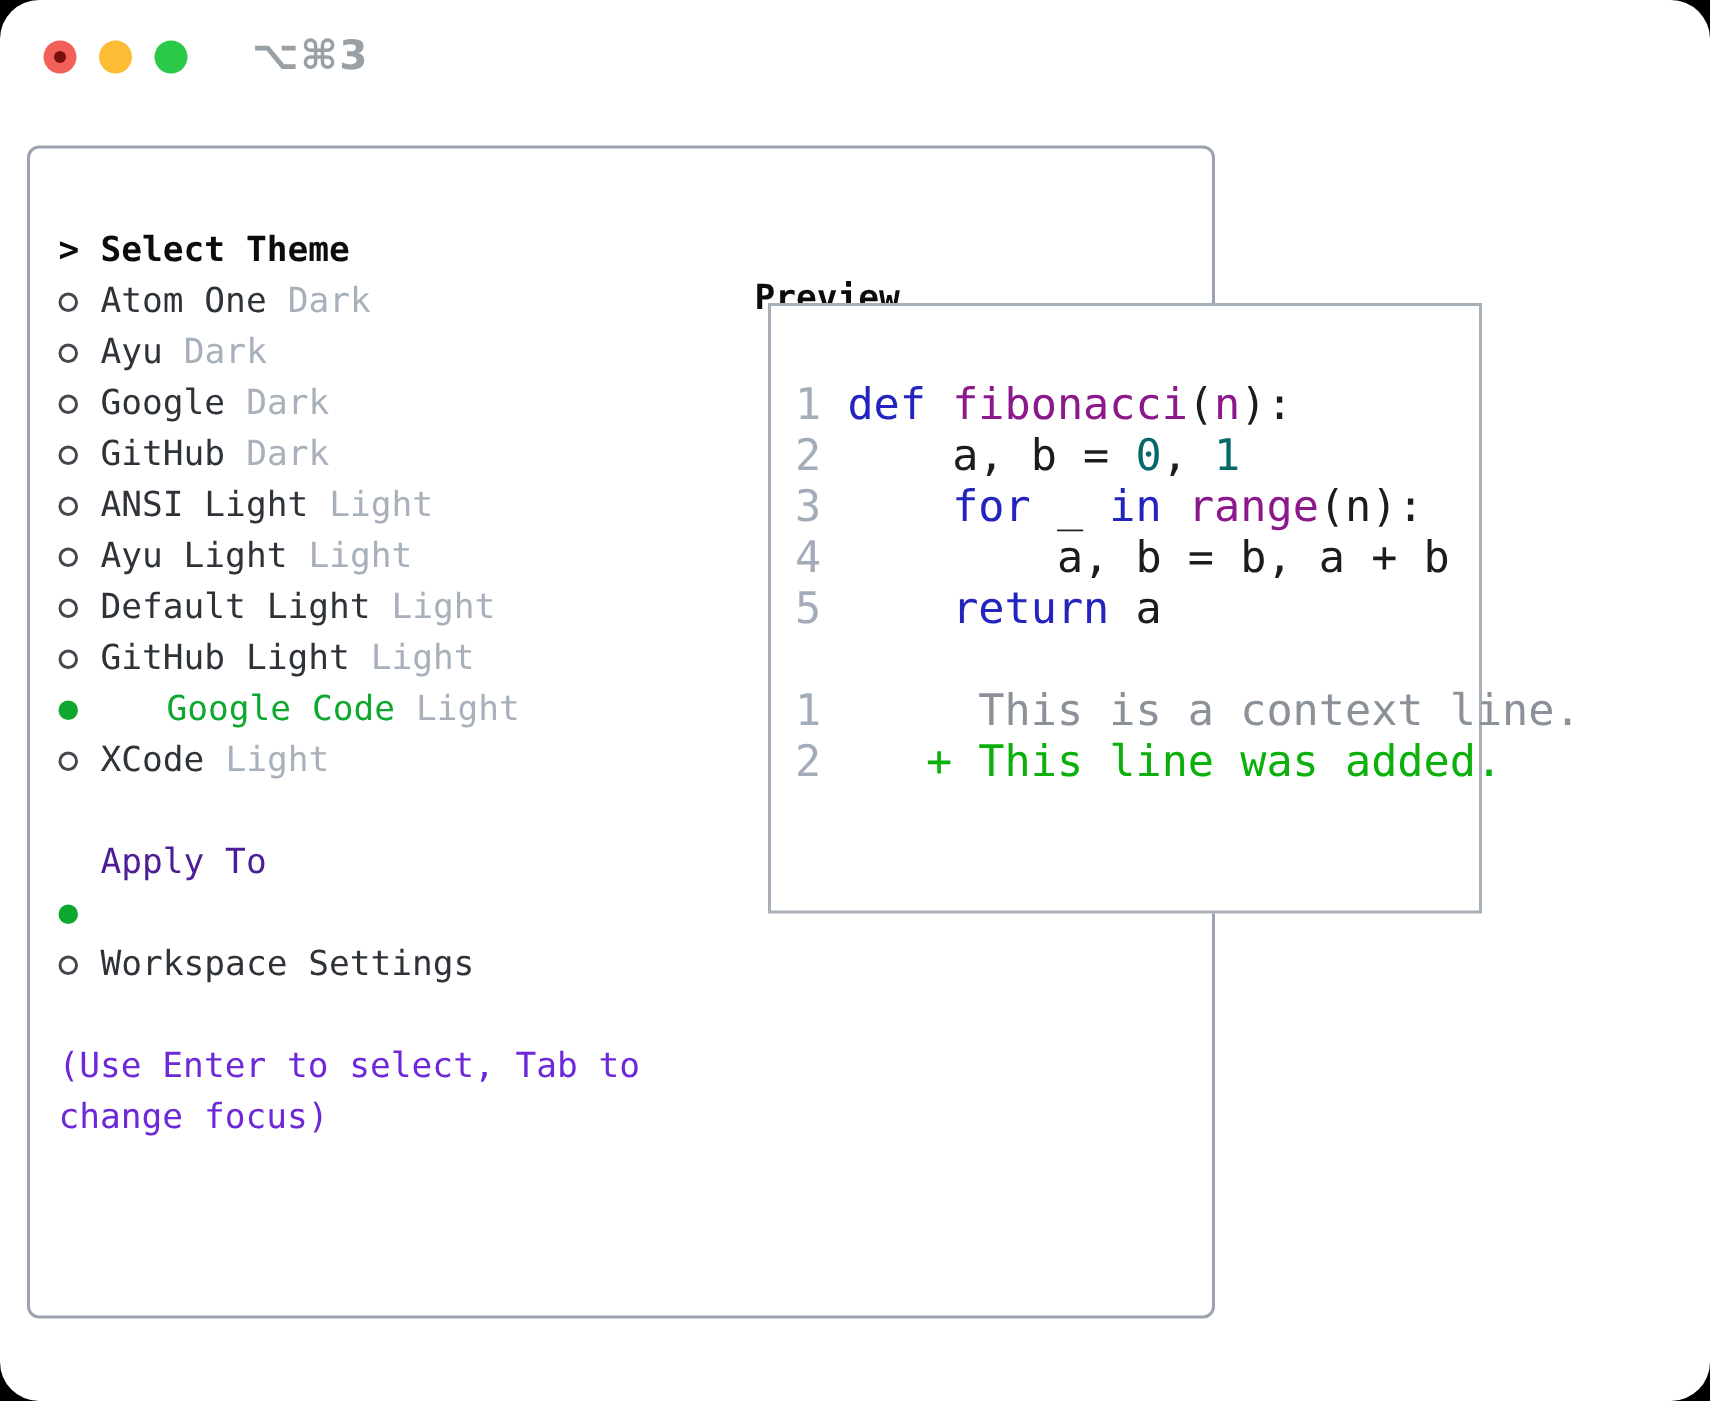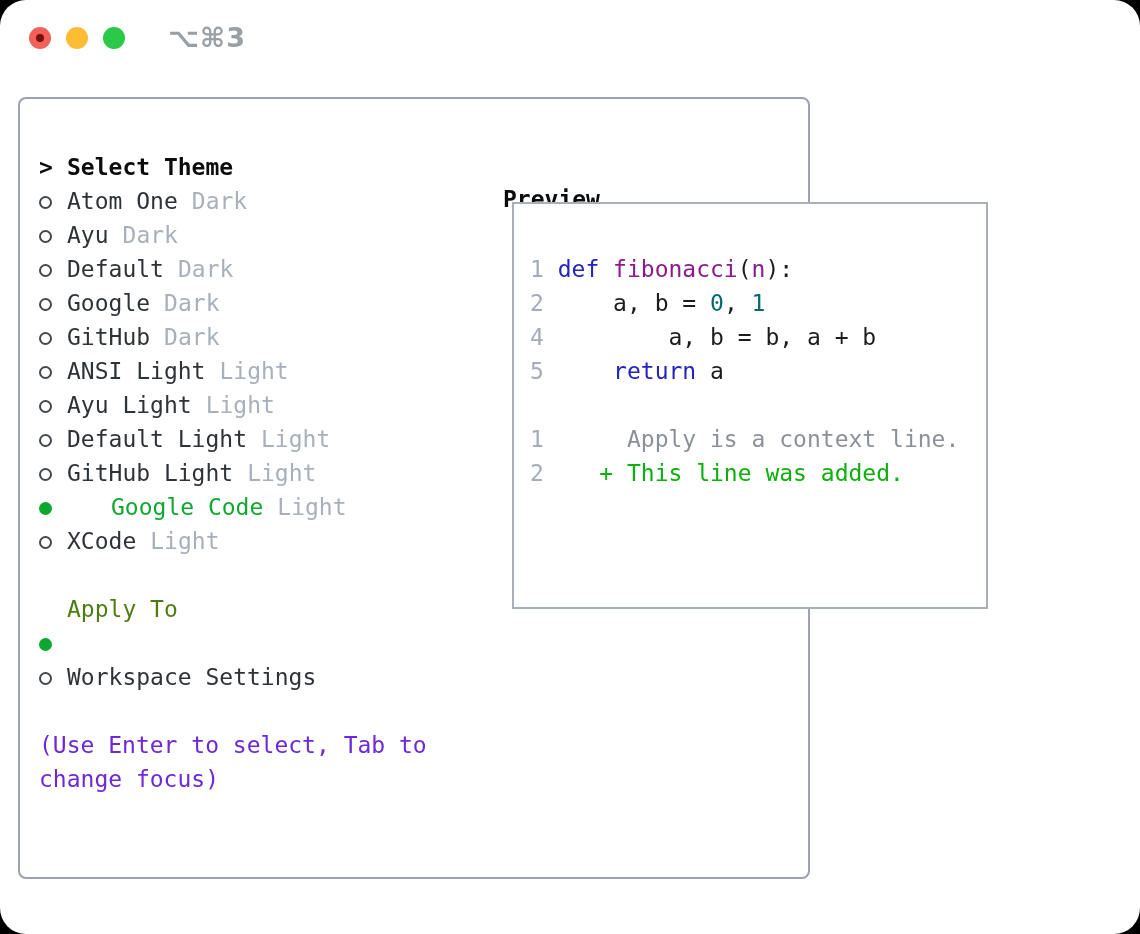--- a/index.html
+++ b/index.html
@@ -30,30 +30,30 @@
   .trow{height:34px;line-height:34px;white-space:nowrap;}
   .cell{display:inline-block;width:28px;}
   .caret{font-weight:bold;color:#0c0c0c;}
   .radio{display:inline-block;width:13px;height:13px;border:2px solid #43484e;
          border-radius:50%;box-sizing:border-box;vertical-align:baseline;}
   .radio.sel{background:#0fa82f;border-color:#0fa82f;}
   .hdr{font-weight:bold;color:#0c0c0c;}
   .tname{color:#2e3339;}
   .trow.selected .tname{color:#0fa82f;margin-left:44px;}
   .tvariant{color:#a7b0bb;margin-left:14px;}
-  .subhdr{color:#4d7c0f;}
+  .subhdr{color:#4c1d95;}
   .hint{color:#6d28d9;}
   
   .preview-title{position:absolute;left:483px;top:51px;height:34px;line-height:34px;
                  font-size:23px;font-weight:bold;color:#0c0c0c;margin-top:32px;}
   .preview-box{
     position:absolute;left:492px;top:103px;width:476px;height:407px;
     border:2px solid #a7afb9;background:#fff;box-sizing:border-box;
   }
-  .codeblock{position:absolute;left:16px;top:48px;font-size:23px;}
+  .codeblock{position:absolute;left:16px;top:48px;font-size:29px;}
   .cline{height:34px;line-height:34px;white-space:pre;}
   .c-num{color:#a3adb9;}
   .c-kw{color:#2323be;}
   .c-fn{color:#8c198c;}
   .c-df{color:#1c1c1e;}
   .c-lit{color:#066969;}
   .c-ctx{color:#8b9199;}
   .c-del{color:#c5291c;}
   .c-add{color:#0bb00b;margin-top:40px;}
 </style>
@@ -71,21 +71,20 @@
     <span class="win-title">⌥⌘3</span>
   </div>
 
   <div class="panel">
 
     <div class="leftcol">
       <div class="trow"><span class="cell caret">&gt;</span><span class="hdr">Select Theme</span></div>
 
       <div class="trow"><span class="cell"><span class="radio"></span></span><span class="tname">Atom One</span><span class="tvariant">Dark</span></div>
       <div class="trow"><span class="cell"><span class="radio"></span></span><span class="tname">Ayu</span><span class="tvariant">Dark</span></div>
-      <div class="trow"><span class="cell"><span class="radio"></span></span><span class="tname">Default</span><span class="tvariant">Dark</span></div>
       <div class="trow"><span class="cell"><span class="radio"></span></span><span class="tname">Google</span><span class="tvariant">Dark</span></div>
       <div class="trow"><span class="cell"><span class="radio"></span></span><span class="tname">GitHub</span><span class="tvariant">Dark</span></div>
       <div class="trow"><span class="cell"><span class="radio"></span></span><span class="tname">ANSI Light</span><span class="tvariant">Light</span></div>
       <div class="trow"><span class="cell"><span class="radio"></span></span><span class="tname">Ayu Light</span><span class="tvariant">Light</span></div>
       <div class="trow"><span class="cell"><span class="radio"></span></span><span class="tname">Default Light</span><span class="tvariant">Light</span></div>
       <div class="trow"><span class="cell"><span class="radio"></span></span><span class="tname">GitHub Light</span><span class="tvariant">Light</span></div>
       <div class="trow selected"><span class="cell"><span class="radio sel"></span></span><span class="tname">Google Code</span><span class="tvariant">Light</span></div>
       <div class="trow"><span class="cell"><span class="radio"></span></span><span class="tname">XCode</span><span class="tvariant">Light</span></div>
 
       <div class="trow"></div>
@@ -99,22 +98,23 @@
       <div class="trow hint">(Use Enter to select, Tab to</div>
       <div class="trow hint">change focus)</div>
     </div>
 
     <div class="preview-title">Preview</div>
 
     <div class="preview-box">
       <div class="codeblock">
         <div class="cline"><span class="c-num">1 </span><span class="c-kw">def </span><span class="c-fn">fibonacci</span><span class="c-df">(</span><span class="c-fn">n</span><span class="c-df">):</span></div>
         <div class="cline"><span class="c-num">2 </span><span class="c-df">    a, b = </span><span class="c-lit">0</span><span class="c-df">, </span><span class="c-lit">1</span></div>
+        <div class="cline"><span class="c-num">3 </span><span class="c-df">    </span><span class="c-kw">for</span><span class="c-df"> _ </span><span class="c-kw">in</span><span class="c-df"> </span><span class="c-fn">range</span><span class="c-df">(n):</span></div>
         <div class="cline"><span class="c-num">4 </span><span class="c-df">        a, b = b, a + b</span></div>
         <div class="cline"><span class="c-num">5 </span><span class="c-df">    </span><span class="c-kw">return</span><span class="c-df"> a</span></div>
         <div class="cline"></div>
-        <div class="cline"><span class="c-num">1</span><span class="c-ctx">      Apply is a context line.</span></div>
+        <div class="cline"><span class="c-num">1</span><span class="c-ctx">      This is a context line.</span></div>
         <div class="cline"><span class="c-num">2</span><span class="c-add">    + This line was added.</span></div>
       </div>
     </div>
 
   </div>
 </div>
 
 </body></html>

